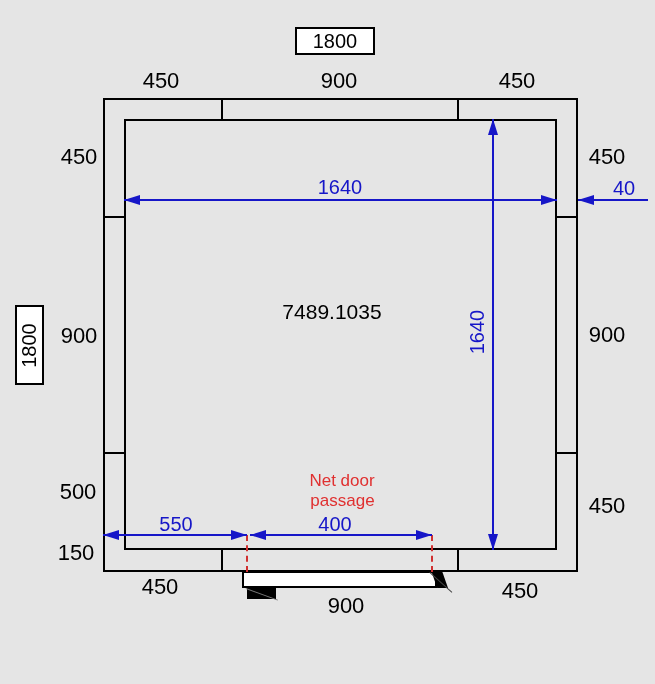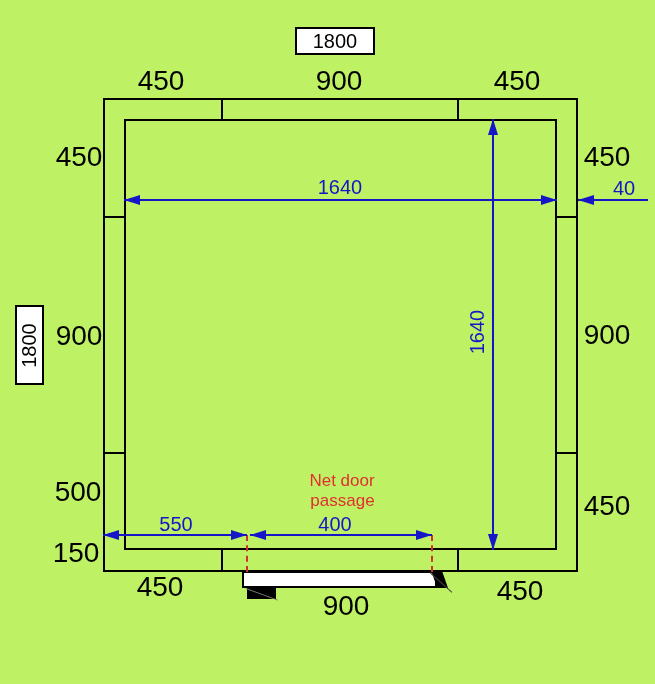--- a/index.html
+++ b/index.html
@@ -1,34 +1,34 @@
 <!DOCTYPE html>
 <html><head>
 <meta charset="utf-8">
 <style>
   html,body{margin:0;padding:0;background:#ffffff;}
   .canvas{
-    position:relative;width:655px;height:684px;background:#bef264;overflow:hidden;
+    position:relative;width:655px;height:684px;background:#e5e5e5;overflow:hidden;
     font-family:"Liberation Sans", sans-serif;color:#000;
   }
   .abs{position:absolute;}
   
   .blk{background:#000;}
   .rect{position:absolute;border:2px solid #000;box-sizing:border-box;background:transparent;}
   
   .blu{background:#1616c8;}
   .arrow{position:absolute;width:0;height:0;}
   .ar-left{border-top:5px solid transparent;border-bottom:5px solid transparent;border-right:16px solid #1616c8;}
   .ar-right{border-top:5px solid transparent;border-bottom:5px solid transparent;border-left:16px solid #1616c8;}
   .ar-up{border-left:5px solid transparent;border-right:5px solid transparent;border-bottom:16px solid #1616c8;}
   .ar-down{border-left:5px solid transparent;border-right:5px solid transparent;border-top:16px solid #1616c8;}
   
   .lbl{
     position:absolute;transform:translate(-50%,-50%);
-    font-size:28px;line-height:1;white-space:nowrap;color:#000;
+    font-size:22px;line-height:1;white-space:nowrap;color:#000;
   }
   .lbl.blue{color:#1616c8;font-size:20px;}
   .lbl.red{color:#e03030;font-size:17px;text-align:right;line-height:20px;}
   .lbl.rot{transform:translate(-50%,-50%) rotate(-90deg);}
   .boxed{
     position:absolute;border:2px solid #000;box-sizing:border-box;
     display:flex;align-items:center;justify-content:center;
     font-size:20px;background:#fff;
   }
   .dashred{position:absolute;width:0;border-left:2px dashed #d03030;}
@@ -90,20 +90,21 @@
   <div class="abs blu" style="left:250px;top:534px;width:182px;height:2px;"></div>
   <div class="arrow ar-left" style="left:250px;top:530px;"></div>
   <div class="arrow ar-right" style="left:416px;top:530px;"></div>
   <div class="lbl blue" style="left:335px;top:524px;">400</div>
 
   <div class="lbl red" style="left:342px;top:491px;">
     <div>Net door</div>
     <div>passage</div>
   </div>
 
+  <div class="center-text" style="left:332px;top:312px;">7489.1035</div>
 
   <div class="lbl" style="left:161px;top:81px;">450</div>
   <div class="lbl" style="left:339px;top:81px;">900</div>
   <div class="lbl" style="left:517px;top:81px;">450</div>
 
   <div class="lbl" style="left:79px;top:157px;">450</div>
   <div class="lbl" style="left:79px;top:336px;">900</div>
   <div class="lbl" style="left:78px;top:492px;">500</div>
   <div class="lbl" style="left:76px;top:553px;">150</div>
 

